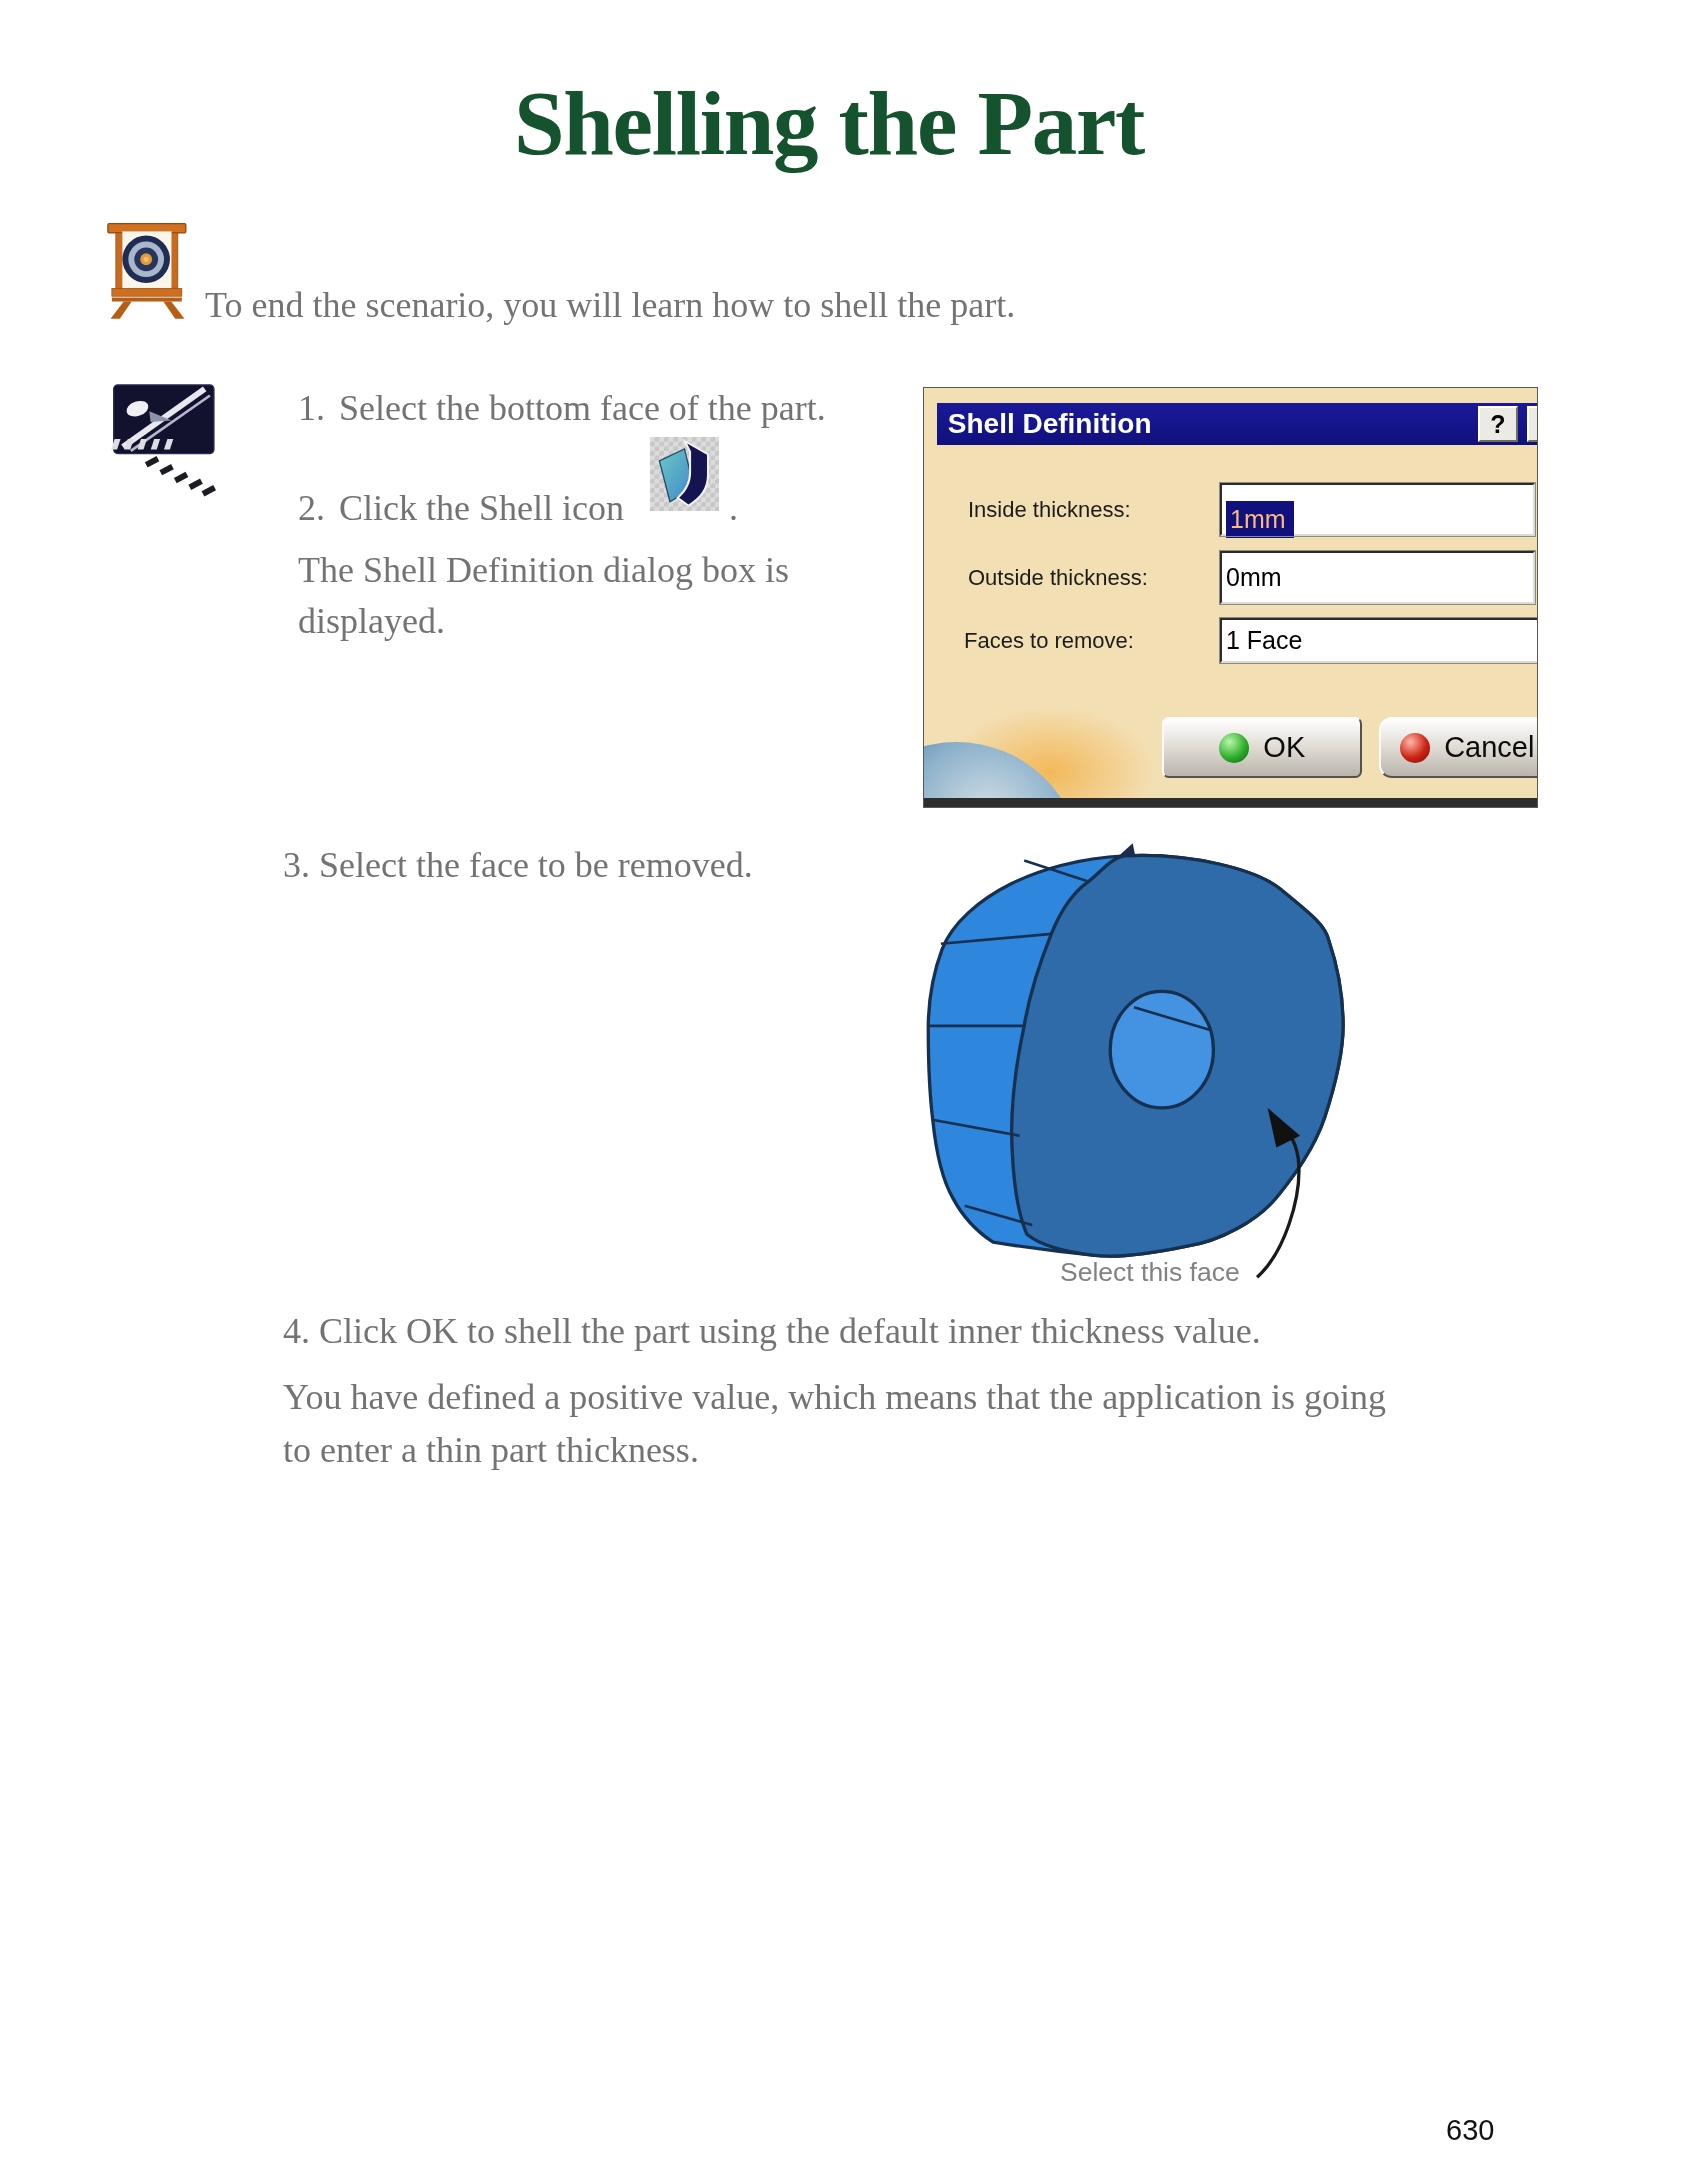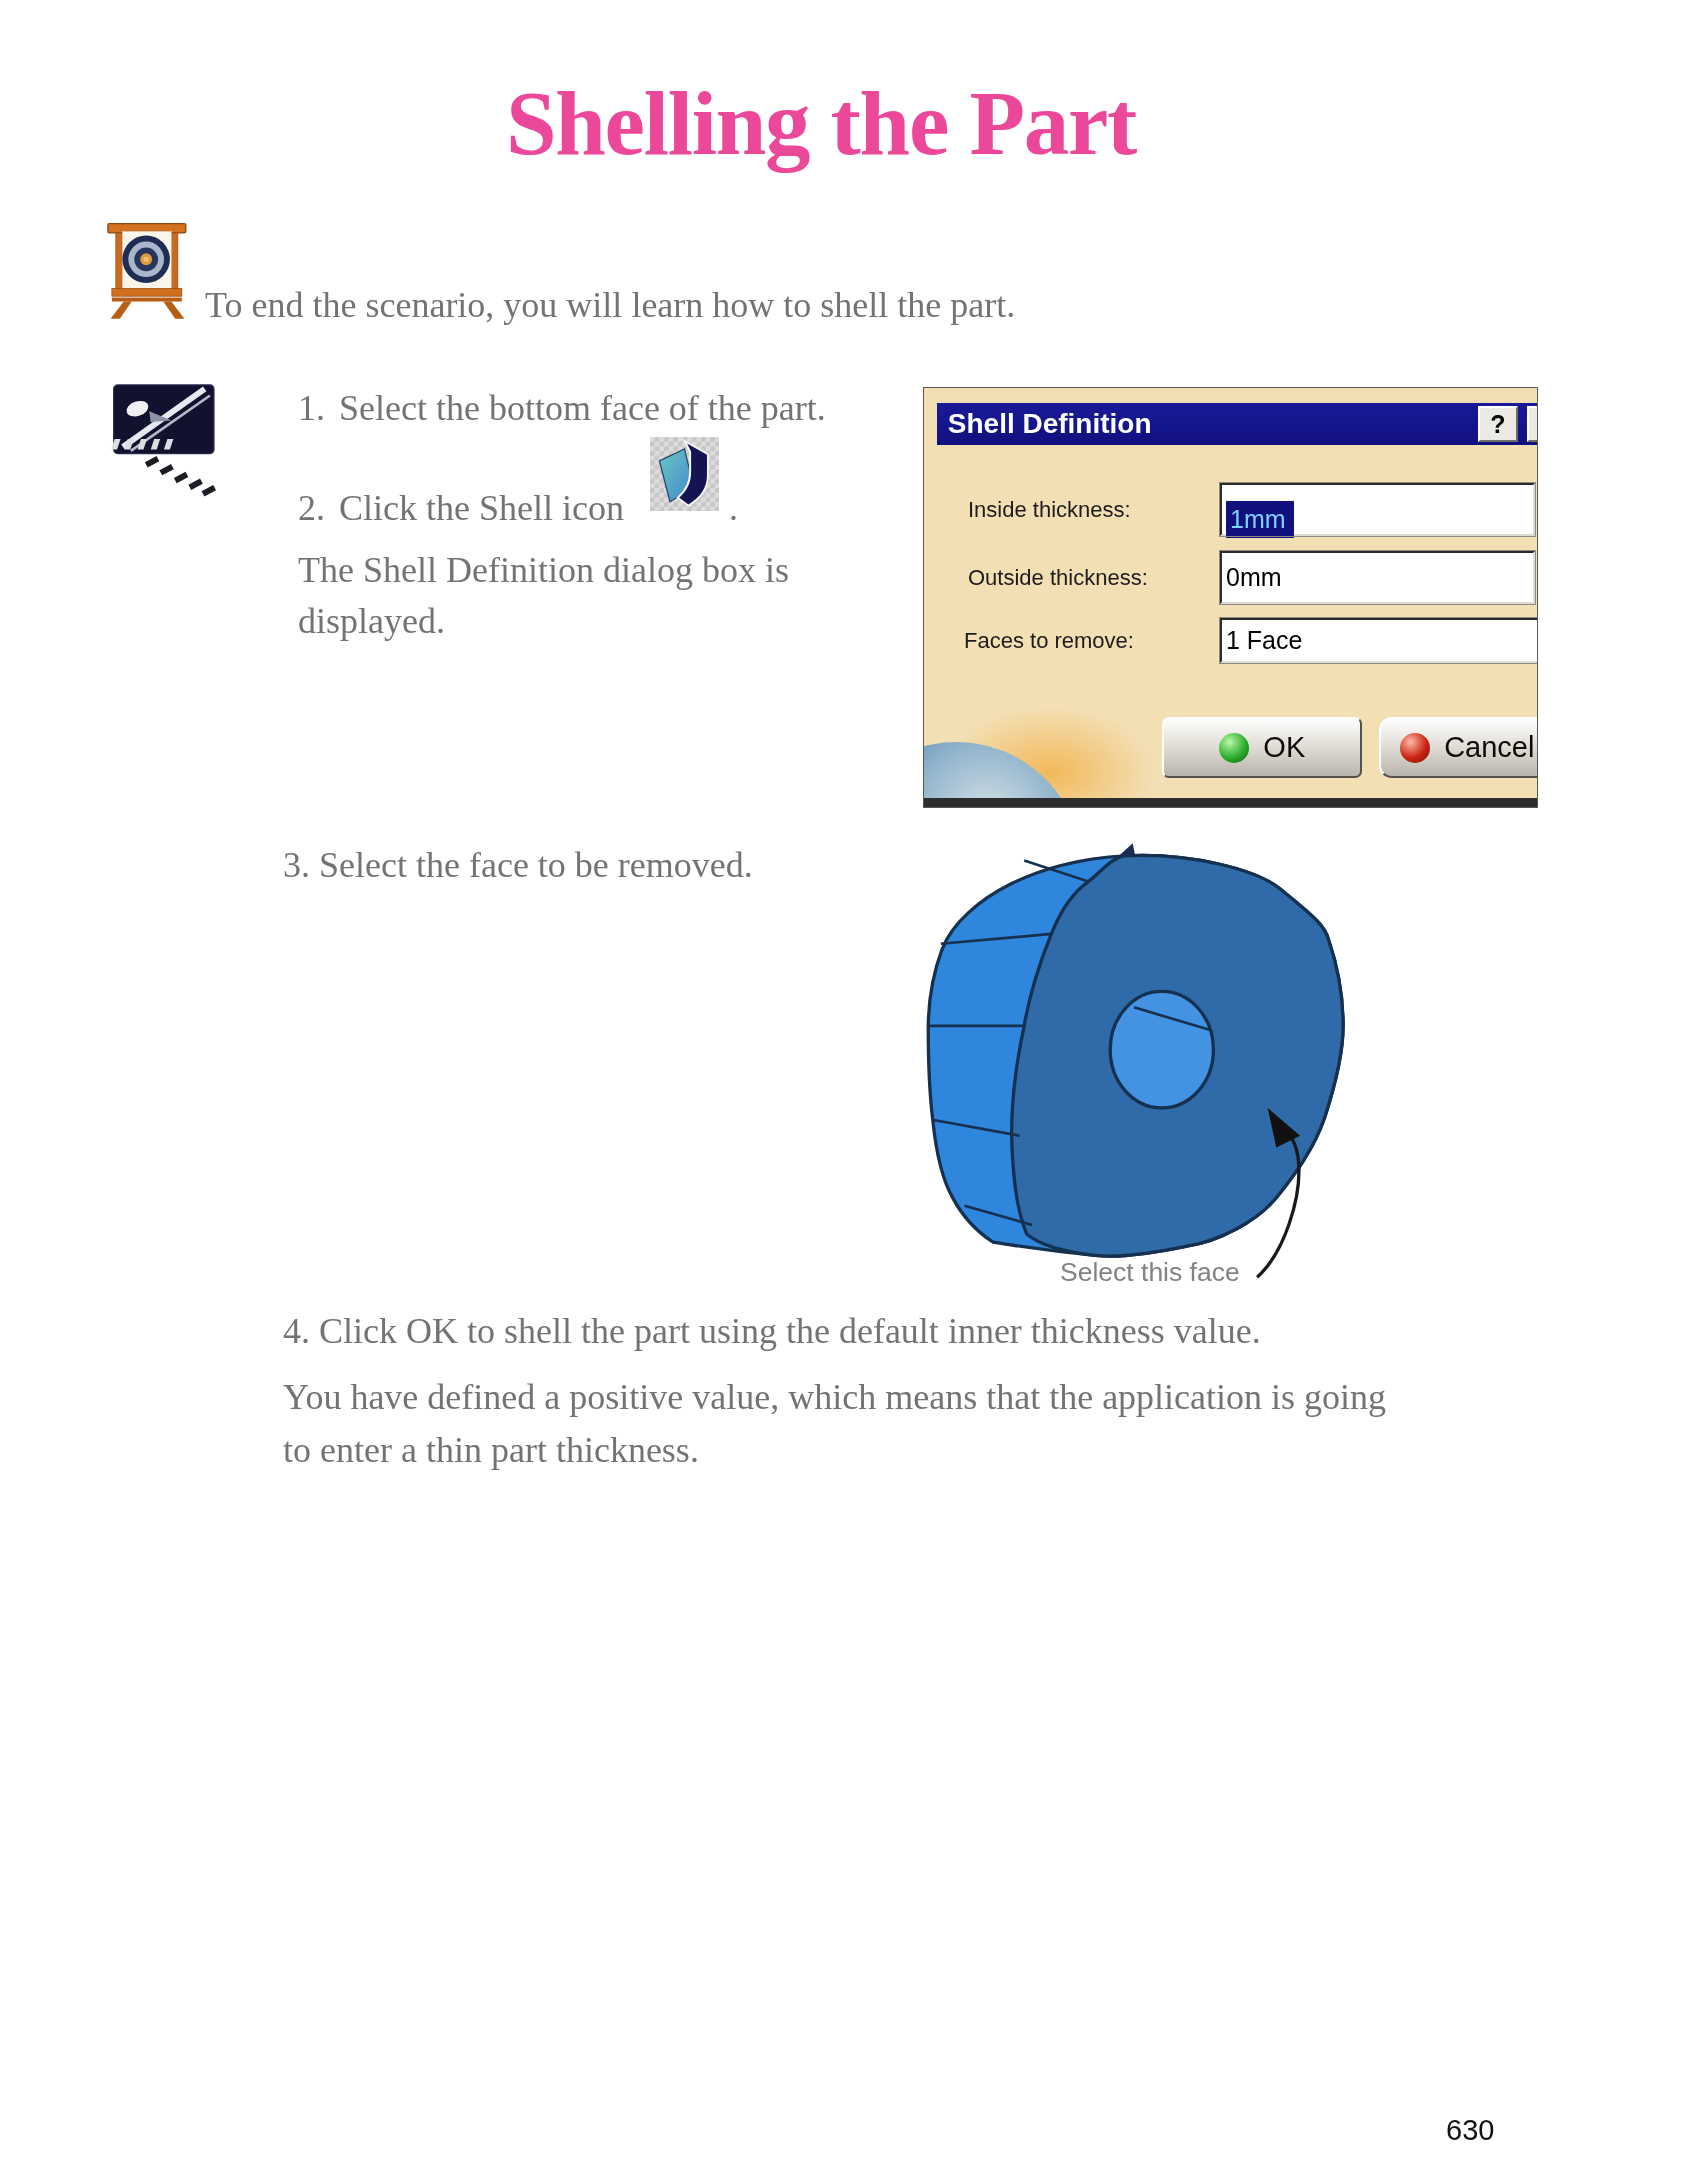--- a/index.html
+++ b/index.html
@@ -8,24 +8,24 @@
     position: relative;
     width: 1687px; height: 2183px;
     background: #ffffff;
     font-family: "Liberation Serif", serif;
     overflow: hidden;
   }
   .abs { position: absolute; }
 
   
   .doc-title {
-    left: 4px; top: 71px; width: 1634px;
+    left: 12px; top: 71px; width: 1634px;
     text-align: center;
     font-size: 91px; font-weight: bold; letter-spacing: -1.3px;
-    color: #ec4899;
+    color: #14532d;
     font-family: "Liberation Serif", serif;
   }
   .body-text {
     font-size: 36px; color: #737373; line-height: 52px;
     font-family: Liberation Serif, serif;
     white-space: nowrap;
   }
   .step-num { display:inline-block; width:41px; }
   .icon-gap { display:inline-block; width:105px; }
 
@@ -81,21 +81,21 @@
   .dlg-field {
     position:absolute; left:296px; width:315px; height:53px;
     background:#ffffff;
     border:2px solid; border-color:#2b2b2b #dedbd2 #dedbd2 #2b2b2b;
     outline:0.7px solid #8c8a82;
     font-size:25px; color:#000;
     display:flex; align-items:center;
     padding-left:4px; white-space:nowrap;
   }
   .dlg-field .sel {
-    background:#10107e; color:#7dd3fc;
+    background:#10107e; color:#fdba74;
     padding:4px 8px 4px 4px;
     margin-top:20px;
   }
   .spinner {
     position:absolute; left:614px; width:42px; height:53px;
     border:2px solid #2b2b2b; background:#cdc9c1;
   }
   .spin-btn {
     width:100%; height:50%;
     background:#cdc9c1;

